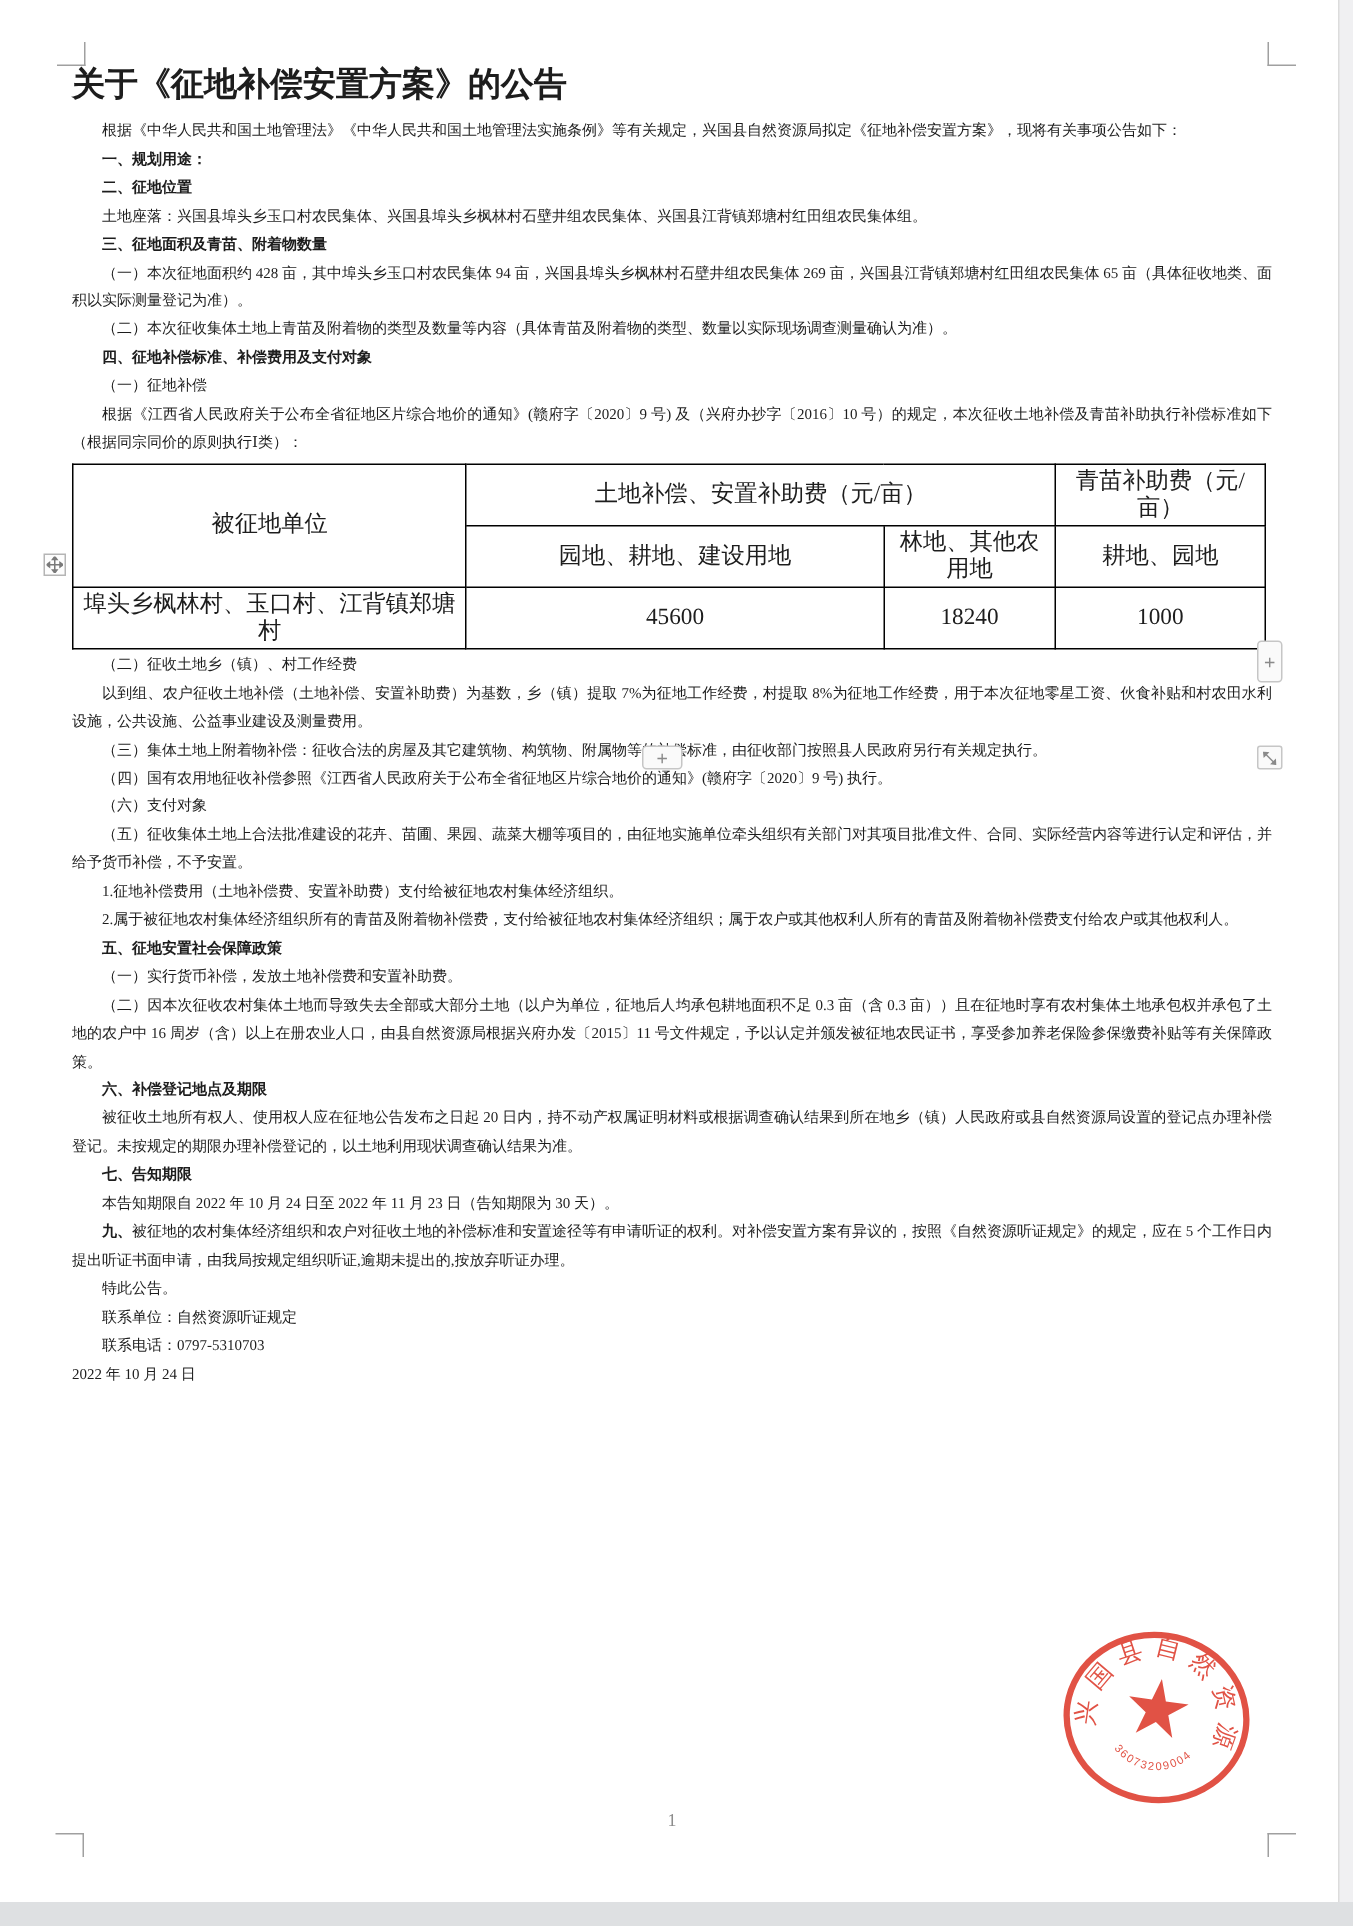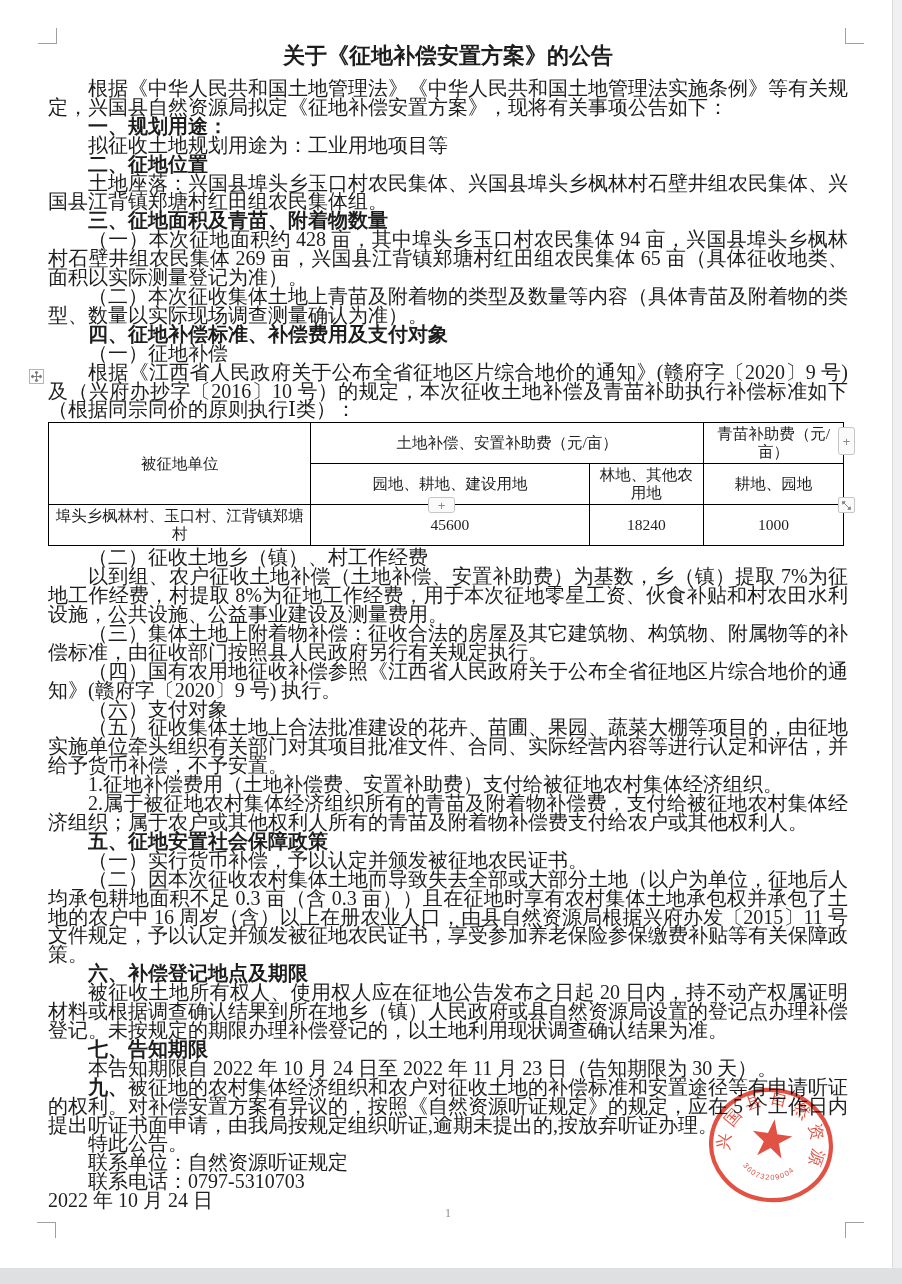--- a/index.html
+++ b/index.html
@@ -6,22 +6,22 @@
   .page{position:relative;width:902px;height:1284px;background:#ffffff;overflow:hidden;
         font-family:"Liberation Serif","DejaVu Serif",serif;color:#1d1d1d;}
   
   .corner{position:absolute;width:18px;height:15px;}
   .corner.tl{left:38px;top:28px;border-right:1px solid #a0a0a0;border-bottom:1px solid #a0a0a0;}
   .corner.tr{left:845px;top:28px;border-left:1px solid #a0a0a0;border-bottom:1px solid #a0a0a0;}
   .corner.bl{left:37px;top:1222px;border-right:1px solid #a0a0a0;border-top:1px solid #a0a0a0;}
   .corner.br{left:845px;top:1222px;border-left:1px solid #a0a0a0;border-top:1px solid #a0a0a0;}
   
   .doc{position:absolute;left:48px;top:40px;width:800px;z-index:2;}
-  .title{margin:0 0 7px 0;font-size:22px;line-height:32px;font-weight:bold;text-align:center;}
-  .para{margin:0;text-indent:2em;text-align:justify;font-size:20px;line-height:18.9px;}
+  .title{margin:0 0 7px 0;font-size:22px;line-height:32px;font-weight:bold;text-align:left;}
+  .para{margin:0;text-indent:2em;text-align:justify;font-size:10px;line-height:18.9px;}
   .para.heading{font-weight:bold;}
   .para .bold{font-weight:bold;}
   .para.right{text-indent:0;}
   
   table.comp{border-collapse:collapse;width:796px;margin:3px 0 2px 0;table-layout:fixed;}
   table.comp td{border:1.5px solid #000;text-align:center;vertical-align:middle;
                 font-size:15.5px;line-height:18px;padding:2px 4px;}
   
   .move-handle{position:absolute;left:29px;top:369px;width:13px;height:13px;border:1px solid #b5b5b5;
                background:#fdfdfd;display:flex;align-items:center;justify-content:center;z-index:3;}
@@ -51,21 +51,20 @@
   <div class="corner tr"></div>
   <div class="corner bl"></div>
   <div class="corner br"></div>
 
   <div class="doc">
     <h1 class="title">关于《征地补偿安置方案》的公告</h1>
 
     <div id="pre-table">
         <p class="para body"><span>根据《中华人民共和国土地管理法》《中华人民共和国土地管理法实施条例》等有关规定，兴国县自然资源局拟定《征地补偿安置方案》，现将有关事项公告如下：</span></p>
         <p class="para heading"><span class="bold">一、规划用途：</span></p>
-        <p class="para body"><span>拟征收土地规划用途为：工业用地项目等</span></p>
         <p class="para heading"><span class="bold">二、征地位置</span></p>
         <p class="para body"><span>土地座落：兴国县埠头乡玉口村农民集体、兴国县埠头乡枫林村石壁井组农民集体、兴国县江背镇郑塘村红田组农民集体组。</span></p>
         <p class="para heading"><span class="bold">三、征地面积及青苗、附着物数量</span></p>
         <p class="para body"><span>（一）本次征地面积约 428 亩，其中埠头乡玉口村农民集体 94 亩，兴国县埠头乡枫林村石壁井组农民集体 269 亩，兴国县江背镇郑塘村红田组农民集体 65 亩（具体征收地类、面积以实际测量登记为准）。</span></p>
         <p class="para body"><span>（二）本次征收集体土地上青苗及附着物的类型及数量等内容（具体青苗及附着物的类型、数量以实际现场调查测量确认为准）。</span></p>
         <p class="para heading"><span class="bold">四、征地补偿标准、补偿费用及支付对象</span></p>
         <p class="para body"><span>（一）征地补偿</span></p>
         <p class="para body"><span>根据《江西省人民政府关于公布全省征地区片综合地价的通知》(赣府字〔2020〕9 号) 及（兴府办抄字〔2016〕10 号）的规定，本次征收土地补偿及青苗补助执行补偿标准如下（根据同宗同价的原则执行Ⅰ类）：</span></p>
       </div>
 
@@ -99,21 +98,21 @@
     <div id="post-table">
         <p class="para body"><span>（二）征收土地乡（镇）、村工作经费</span></p>
         <p class="para body"><span>以到组、农户征收土地补偿（土地补偿、安置补助费）为基数，乡（镇）提取 7%为征地工作经费，村提取 8%为征地工作经费，用于本次征地零星工资、伙食补贴和村农田水利设施，公共设施、公益事业建设及测量费用。</span></p>
         <p class="para body"><span>（三）集体土地上附着物补偿：征收合法的房屋及其它建筑物、构筑物、附属物等的补偿标准，由征收部门按照县人民政府另行有关规定执行。</span></p>
         <p class="para body"><span>（四）国有农用地征收补偿参照《江西省人民政府关于公布全省征地区片综合地价的通知》(赣府字〔2020〕9 号) 执行。</span></p>
         <p class="para body"><span>（六）支付对象</span></p>
         <p class="para body"><span>（五）征收集体土地上合法批准建设的花卉、苗圃、果园、蔬菜大棚等项目的，由征地实施单位牵头组织有关部门对其项目批准文件、合同、实际经营内容等进行认定和评估，并给予货币补偿，不予安置。</span></p>
         <p class="para body"><span>1.征地补偿费用（土地补偿费、安置补助费）支付给被征地农村集体经济组织。</span></p>
         <p class="para body"><span>2.属于被征地农村集体经济组织所有的青苗及附着物补偿费，支付给被征地农村集体经济组织；属于农户或其他权利人所有的青苗及附着物补偿费支付给农户或其他权利人。</span></p>
         <p class="para heading"><span class="bold">五、征地安置社会保障政策</span></p>
-        <p class="para body"><span>（一）实行货币补偿，予以认定并颁发被征地农民证书。</span></p>
+        <p class="para body"><span>（一）实行货币补偿，发放土地补偿费和安置补助费。</span></p>
         <p class="para body"><span>（二）因本次征收农村集体土地而导致失去全部或大部分土地（以户为单位，征地后人均承包耕地面积不足 0.3 亩（含 0.3 亩））且在征地时享有农村集体土地承包权并承包了土地的农户中 16 周岁（含）以上在册农业人口，由县自然资源局根据兴府办发〔2015〕11 号文件规定，予以认定并颁发被征地农民证书，享受参加养老保险参保缴费补贴等有关保障政策。</span></p>
         <p class="para heading"><span class="bold">六、补偿登记地点及期限</span></p>
         <p class="para body"><span>被征收土地所有权人、使用权人应在征地公告发布之日起 20 日内，持不动产权属证明材料或根据调查确认结果到所在地乡（镇）人民政府或县自然资源局设置的登记点办理补偿登记。未按规定的期限办理补偿登记的，以土地利用现状调查确认结果为准。</span></p>
         <p class="para heading"><span class="bold">七、告知期限</span></p>
         <p class="para body"><span>本告知期限自 2022 年 10 月 24 日至 2022 年 11 月 23 日（告知期限为 30 天）。</span></p>
         <p class="para body"><span class="bold">九、</span><span>被征地的农村集体经济组织和农户对征收土地的补偿标准和安置途径等有申请听证的权利。对补偿安置方案有异议的，按照《自然资源听证规定》的规定，应在 5 个工作日内提出听证书面申请，由我局按规定组织听证,逾期未提出的,按放弃听证办理。</span></p>
         <p class="para body"><span>特此公告。</span></p>
         <p class="para body"><span>联系单位：自然资源听证规定</span></p>
         <p class="para body"><span>联系电话：0797-5310703</span></p>
         <p class="para right"><span>2022 年 10 月 24 日</span></p>

